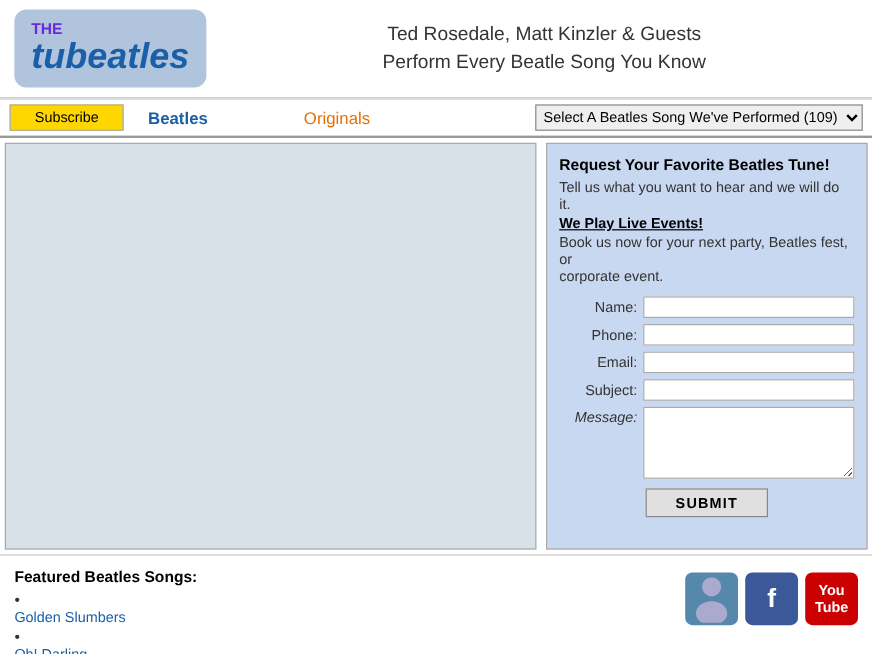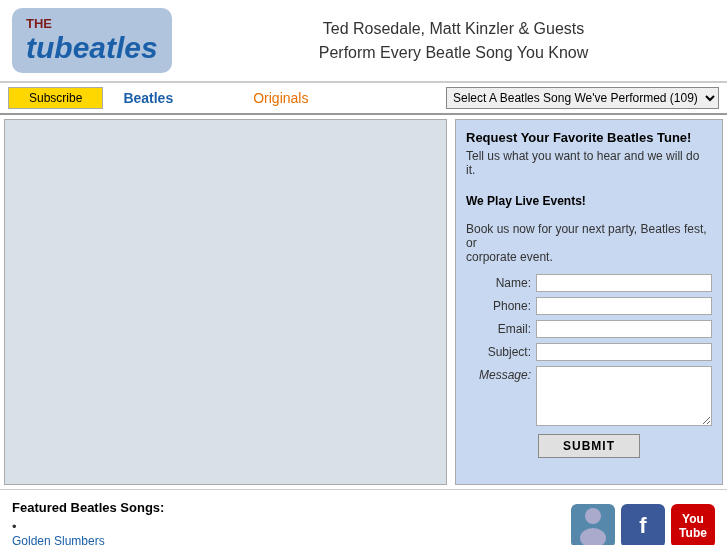--- a/index.html
+++ b/index.html
@@ -7,21 +7,21 @@
 
     
     #header { display: flex; align-items: center; padding: 8px 12px; border-bottom: 1px solid #ccc; }
     #logo-box {
       background: #b0c4de;
       border-radius: 10px;
       padding: 8px 14px;
       margin-right: 20px;
       min-width: 160px;
     }
-    #logo-the { font-size: 13px; font-weight: bold; color: #7f1d1d; }
+    #logo-the { font-size: 13px; font-weight: bold; color: #6d28d9; }
     #logo-tubeatles { font-size: 30px; font-weight: bold; color: #1a5fa8; font-style: italic; }
     #header-tagline { font-size: 16px; color: #333; text-align: center; flex: 1; line-height: 1.5; }
 
     
     #nav { display: flex; align-items: center; border-bottom: 2px solid #999; border-top: 1px solid #ccc; padding: 4px 8px; gap: 0; }
     #subscribe-btn {
       background: #ffd700;
       border: 1px solid #aaa;
       padding: 3px 20px;
       font-size: 12px;
@@ -34,22 +34,22 @@
 
     
     #main { display: flex; padding: 4px; gap: 8px; min-height: 290px; }
 
     
     #left-panel { flex: 1; background: #d8e0e8; min-height: 260px; border: 1px solid #aaa; }
 
     
     #right-panel { width: 268px; background: #c8d8f0; padding: 10px; border: 1px solid #aaa; font-size: 12px; }
     #request-title { font-size: 13px; font-weight: bold; color: #000; margin-bottom: 4px; }
-    #request-text { color: #333; margin-bottom: 17px; }
-    #live-events { font-weight: bold; color: #000; margin-bottom: 14px; }
+    #request-text { color: #333; margin-bottom: 2px; }
+    #live-events { font-weight: bold; color: #000; margin-bottom: 2px; text-decoration: underline; }
     #live-desc { color: #333; margin-bottom: 10px; }
 
     .form-row { display: flex; align-items: center; margin-bottom: 5px; }
     .form-label { text-align: right; min-width: 65px; margin-right: 5px; color: #333; font-size: 12px; }
     .form-input { flex: 1; border: 1px solid #aaa; padding: 2px 4px; font-size: 12px; background: #fff; height: 18px; }
     #message-input { flex: 1; border: 1px solid #aaa; padding: 2px 4px; font-size: 12px; background: #fff; height: 60px; resize: both; }
 
     #submit-btn {
       display: block;
       margin: 8px auto 16px;

